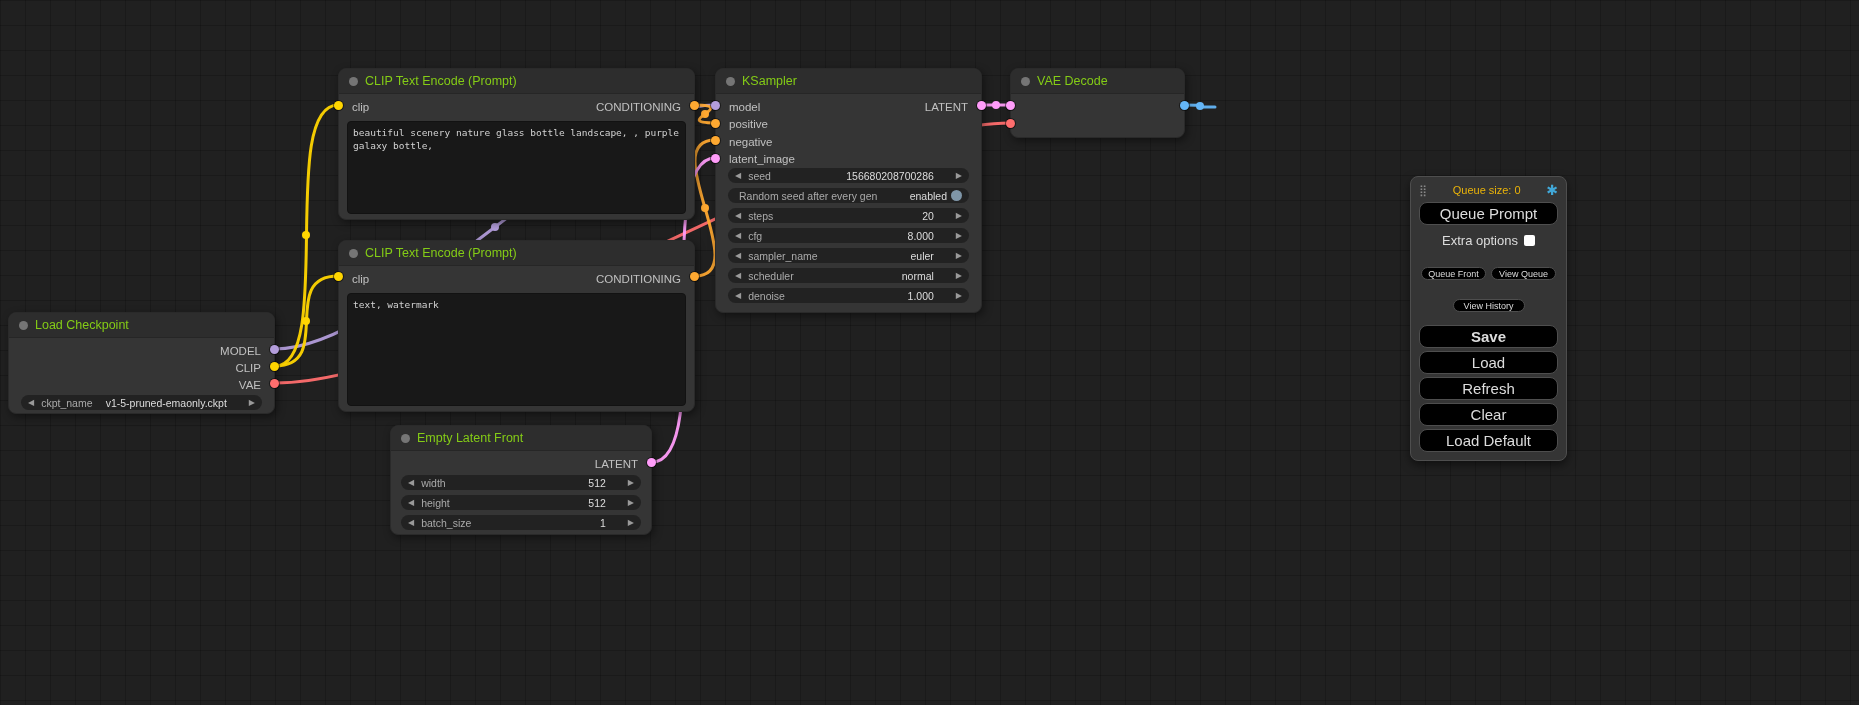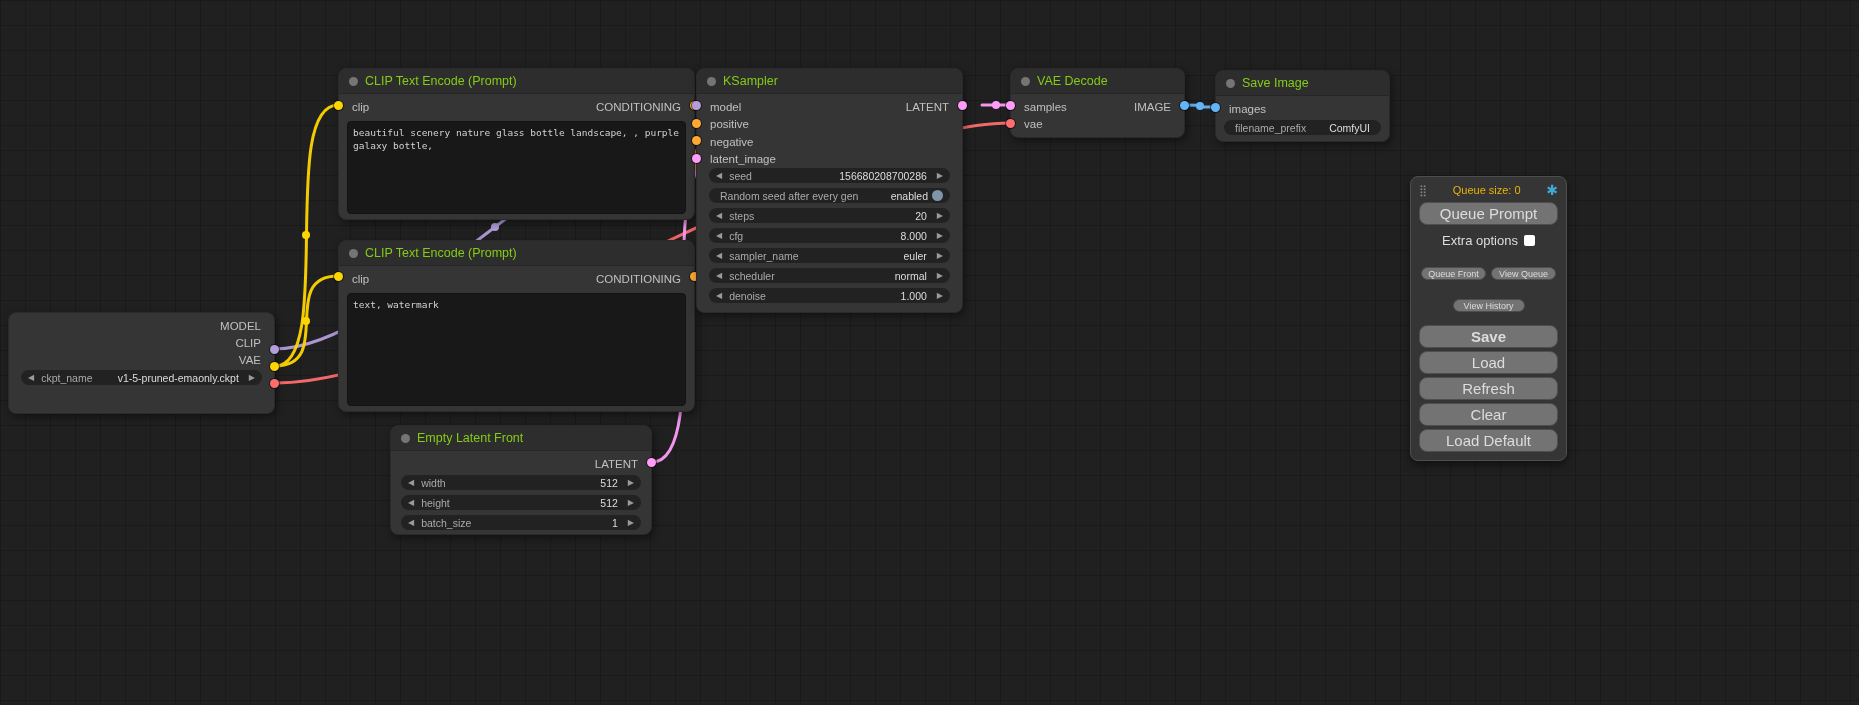--- a/index.html
+++ b/index.html
@@ -33,36 +33,36 @@
   .out-port{right:-5px;}
   .c-model{background:#B39DDB}.c-clip{background:#FFD500}.c-vae{background:#FF6E6E}
   .c-cond{background:#FFA931}.c-latent{background:#FF9CF9}.c-image{background:#64B5F6}
   .widget-stack{margin-top:3px;}
   .widget-stack.flush{margin-top:0;}
   .widget{height:15px;border-radius:8px;background:#222222;display:flex;align-items:center;
     font-size:10.5px;color:#aaaaaa;padding:0 7px;margin:0 12px 5px;}
   .widget .arrow{color:#9a9a9a;font-size:8px;line-height:15px;}
   .widget .wlabel{margin-left:7px;white-space:nowrap;}
   .widget.noarrow .wlabel{margin-left:4px;}
-  .widget .wvalue{flex:1;text-align:right;margin-right:10px;color:#dddddd;white-space:nowrap;overflow:hidden;}
+  .widget .wvalue{flex:1;text-align:right;margin-right:22px;color:#dddddd;white-space:nowrap;overflow:hidden;}
   .widget.noarrow .wvalue{margin-right:4px;}
   .toggle-dot{width:11px;height:11px;border-radius:50%;background:#7F96A8;flex:0 0 auto;}
   .prompt-text{display:block;background:#181818;border:1px solid #121212;border-radius:4px;
     margin:6px 8px;width:calc(100% - 16px);box-sizing:border-box;color:#d2d2d2;
     font-family:"DejaVu Sans Mono",monospace;font-size:9.5px;line-height:1.4;padding:4px 5px;
     resize:none;overflow:hidden;outline:none;}
   
   .menu{position:absolute;left:1410px;top:176px;width:157px;z-index:4;background:#353535;
     border:1px solid #4e4e4e;border-radius:8px;box-shadow:0 4px 10px rgba(0,0,0,.5);
     box-sizing:border-box;padding-bottom:8px;color:#dddddd;}
   .menu-header{height:18px;display:flex;align-items:center;padding:4px 8px 0;}
   .drag-handle{color:#8a8a8a;font-size:11px;cursor:move;}
   .queue-size{flex:1;text-align:center;font-size:11px;color:#eab308;}
   .settings{color:#41A8D8;font-size:14px;cursor:pointer;}
-  .btn{background:#737373;border:1px solid #4e4e4e;color:#dddddd;border-radius:8px;
+  .btn{background:#000000;border:1px solid #4e4e4e;color:#dddddd;border-radius:8px;
     font-family:inherit;cursor:pointer;display:block;}
   .btn.big{width:calc(100% - 16px);margin:3px 8px 0;height:23px;font-size:15px;padding:0;}
   .btn.first-of-stack{margin-top:13px;font-weight:bold;}
   .btn.small{height:13px;font-size:9px;border-radius:7px;padding:0 6px;flex:1;line-height:10px;}
   .extra-row{display:flex;justify-content:center;align-items:center;gap:6px;font-size:13px;margin-top:8px;}
   .checkbox{width:11px;height:11px;background:#ffffff;border-radius:2px;display:inline-block;cursor:pointer;}
   .small-row{display:flex;gap:5px;margin:19px 10px 0;}
   .small-row.center{justify-content:center;}
   .small-row.center .btn.small{flex:0 0 auto;width:72px;}
 </style>
@@ -86,20 +86,24 @@
     <circle class="f-clip" cx="306" cy="321" r="4"></circle>
     <circle class="f-vae" cx="642" cy="253" r="4"></circle>
     <circle class="f-cond" cx="705" cy="114" r="4"></circle>
     <circle class="f-cond" cx="705" cy="208" r="4"></circle>
     <circle class="f-latent" cx="683" cy="310" r="4"></circle>
     <circle class="f-latent" cx="996" cy="105" r="4"></circle>
     <circle class="f-image" cx="1200" cy="106" r="4"></circle>
   </svg>
 
   <div class="node" style="left:8px;top:312px;width:267px;height:102px;">
+    <div class="node-header">
+      <span class="title-dot"></span>
+      <span class="node-title">Load Checkpoint</span>
+    </div>
     <div class="node-body">
       <div class="slot-row out">
           <span>MODEL</span>
         </div>
       <div class="slot-row out">
           <span>CLIP</span>
         </div>
       <div class="slot-row out">
           <span>VAE</span>
         </div>
@@ -175,21 +179,21 @@
           <span class="arrow">◀</span>
           <span class="wlabel">batch_size</span>
           <span class="wvalue">1</span>
           <span class="arrow">▶</span>
         </div>
       </div>
     </div>
     <span class="port out-port c-latent" style="top:32px;"></span>
   </div>
 
-  <div class="node" style="left:696px;top:68px;width:267px;height:245px;">
+  <div class="node" style="left:715px;top:68px;width:267px;height:245px;">
     <div class="node-header">
       <span class="title-dot"></span>
       <span class="node-title">KSampler</span>
     </div>
     <div class="node-body">
       <div class="slot-row tall">
         <span>model</span>
         <span>LATENT</span>
       </div>
       <div class="slot-row tall">
@@ -250,52 +254,25 @@
     <span class="port in-port c-cond" style="top:67px;"></span>
     <span class="port in-port c-latent" style="top:85px;"></span>
     <span class="port out-port c-latent" style="top:32px;"></span>
   </div>
 
   <div class="node" style="left:1010px;top:68px;width:175px;height:70px;">
     <div class="node-header">
       <span class="title-dot"></span>
       <span class="node-title">VAE Decode</span>
     </div>
-    <div class="node-body">
-      <div class="slot-row tall">
-        <span>samples</span>
-        <span>IMAGE</span>
-      </div>
-      <div class="slot-row tall">
-          <span>vae</span>
-        </div>
-    </div>
     <span class="port in-port c-latent" style="top:32px;"></span>
     <span class="port in-port c-vae" style="top:50px;"></span>
     <span class="port out-port c-image" style="top:32px;"></span>
   </div>
 
-  <div class="node" style="left:1215px;top:70px;width:175px;height:72px;">
-    <div class="node-header">
-      <span class="title-dot"></span>
-      <span class="node-title">Save Image</span>
-    </div>
-    <div class="node-body">
-      <div class="slot-row">
-          <span>images</span>
-        </div>
-      <div class="widget-stack">
-        <div class="widget noarrow" style="margin-left:8px;margin-right:8px;">
-          <span class="wlabel">filename_prefix</span>
-          <span class="wvalue">ComfyUI</span>
-        </div>
-      </div>
-    </div>
-    <span class="port in-port c-image" style="top:32px;"></span>
-  </div>
 
   <div class="menu">
     <div class="menu-header">
       <span class="drag-handle">⣿</span>
       <span class="queue-size">Queue size: 0</span>
       <span class="settings">✱</span>
     </div>
     <button class="btn big">Queue Prompt</button>
     <div class="extra-row">
       <span>Extra options</span>

